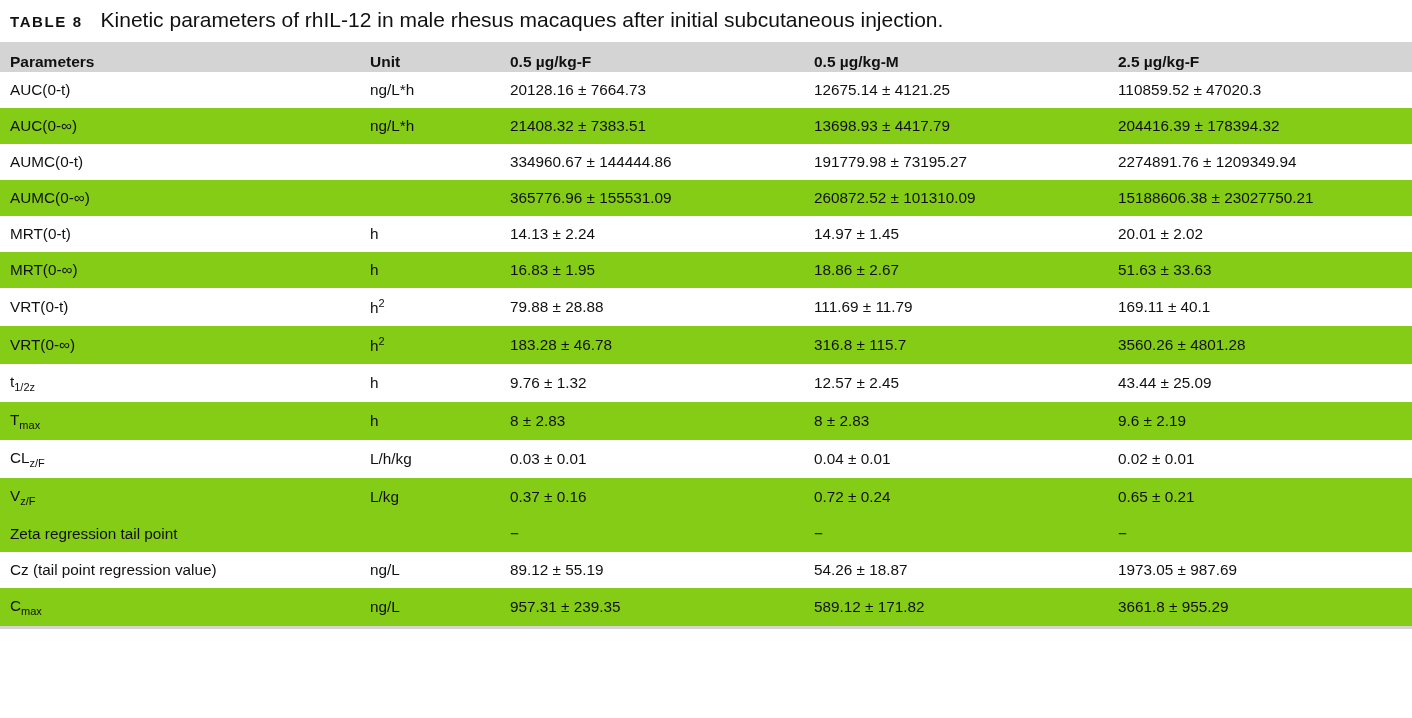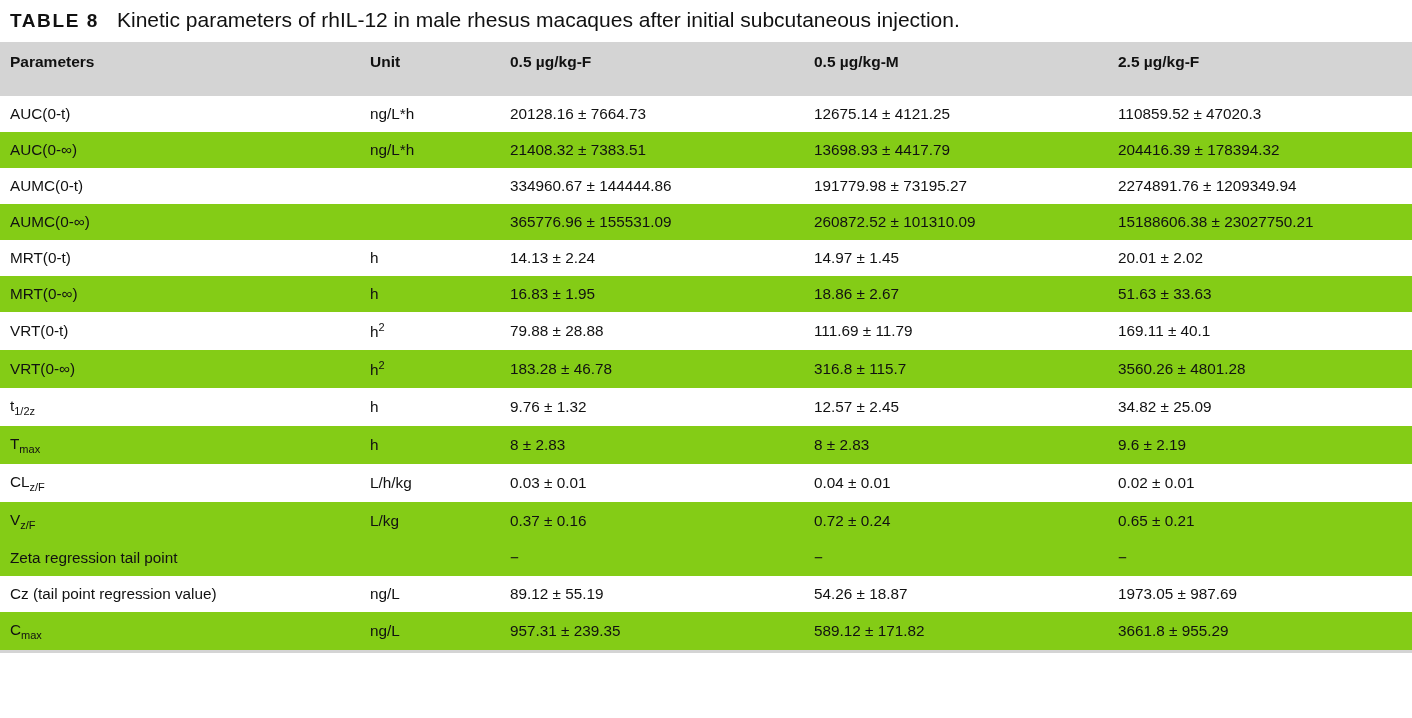--- a/index.html
+++ b/index.html
@@ -21,41 +21,41 @@
   }
   .caption {
     display: flex;
     align-items: baseline;
     padding: 8px 8px 10px 10px;
     font-size: 15.5px;
   }
   .caption-label {
     font-weight: bold;
     letter-spacing: 1.6px;
-    font-size: 19px;
+    font-size: 15px;
     color: #111;
     white-space: nowrap;
     margin-right: 18px;
   }
   .caption-text {
     font-size: 21px;
     color: #111;
     font-weight: normal;
   }
   table {
     border-collapse: collapse;
     width: 1412px;
     table-layout: fixed;
   }
   thead th {
     background: #d4d4d4;
     font-size: 15.5px;
     font-weight: bold;
     text-align: left;
-    padding: 11px 10px 25px 10px;
+    padding: 11px 10px 1px 10px;
     color: #111;
     border: none;
   }
   tbody td {
     font-size: 15.3px;
     padding: 9px 10px 9px 10px;
     color: #111;
     border: none;
     vertical-align: middle;
   }
@@ -160,21 +160,21 @@
           <td>h<span class="sup">2</span></td>
           <td class="num">183.28 ± 46.78</td>
           <td class="num">316.8 ± 115.7</td>
           <td class="num">3560.26 ± 4801.28</td>
         </tr>
         <tr class="plain">
           <td>t<span class="sub">1/2z</span></td>
           <td>h</td>
           <td class="num">9.76 ± 1.32</td>
           <td class="num">12.57 ± 2.45</td>
-          <td class="num">34.82 ± 25.09</td>
+          <td class="num">43.44 ± 25.09</td>
         </tr>
         <tr class="alt">
           <td>T<span class="sub">max</span></td>
           <td>h</td>
           <td class="num">8 ± 2.83</td>
           <td class="num">8 ± 2.83</td>
           <td class="num">9.6 ± 2.19</td>
         </tr>
         <tr class="plain">
           <td>CL<span class="sub">z/F</span></td>

